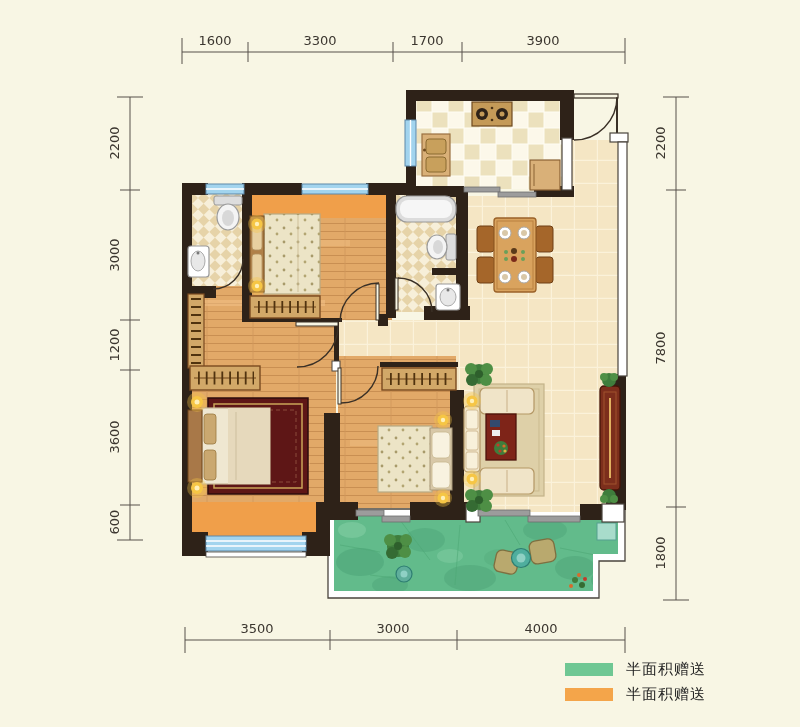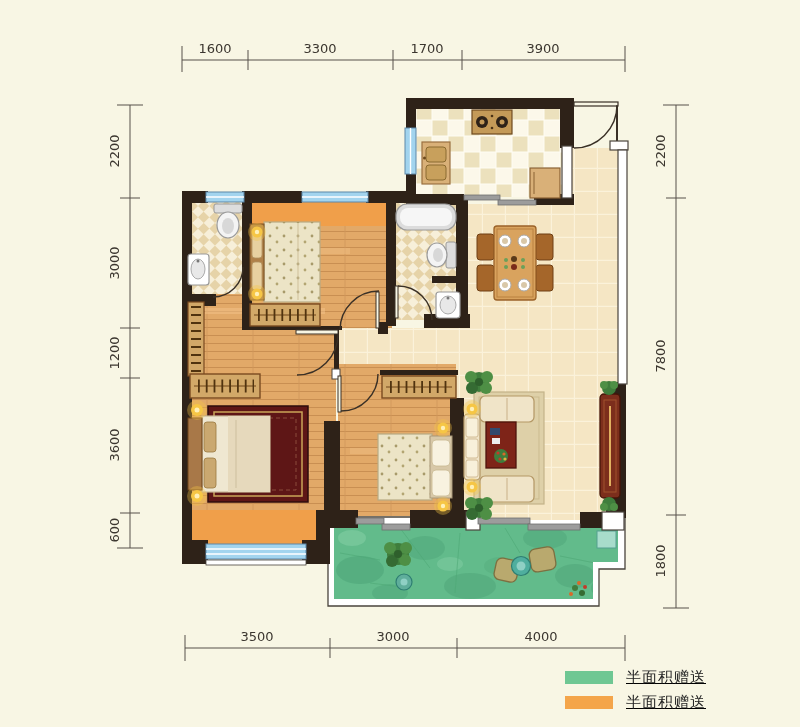--- a/index.html
+++ b/index.html
@@ -2,31 +2,31 @@
 <html><head>
 <meta charset="utf-8">
 <style>
   html,body{margin:0;padding:0;}
   body{
     width:800px;height:727px;
     background:#f8f6e4;
     font-family:"DejaVu Sans","Liberation Sans",sans-serif;
     position:relative;overflow:hidden;
   }
-  .stage{position:absolute;left:0;top:8px;width:800px;height:526px;}
+  .stage{position:absolute;left:0;top:0;width:800px;height:526px;}
   svg{display:block;}
   svg text{
     font-family:"DejaVu Sans","Liberation Sans",sans-serif;
     font-size:13px;fill:#3b362f;
   }
   .legend{
     position:absolute;left:565px;top:660px;
     display:flex;flex-direction:column;gap:6px;
   }
-  .legend-row{display:flex;align-items:center;text-decoration:underline;}
+  .legend-row{display:flex;align-items:center;}
   .legend-swatch{width:48px;height:13px;}
   .legend-label{
     margin-left:13px;font-size:15px;color:#1f1f1f;
     font-family:"DejaVu Sans","Liberation Sans",sans-serif;
     letter-spacing:1px;
   }
 </style>
 </head>
 <body>
 

